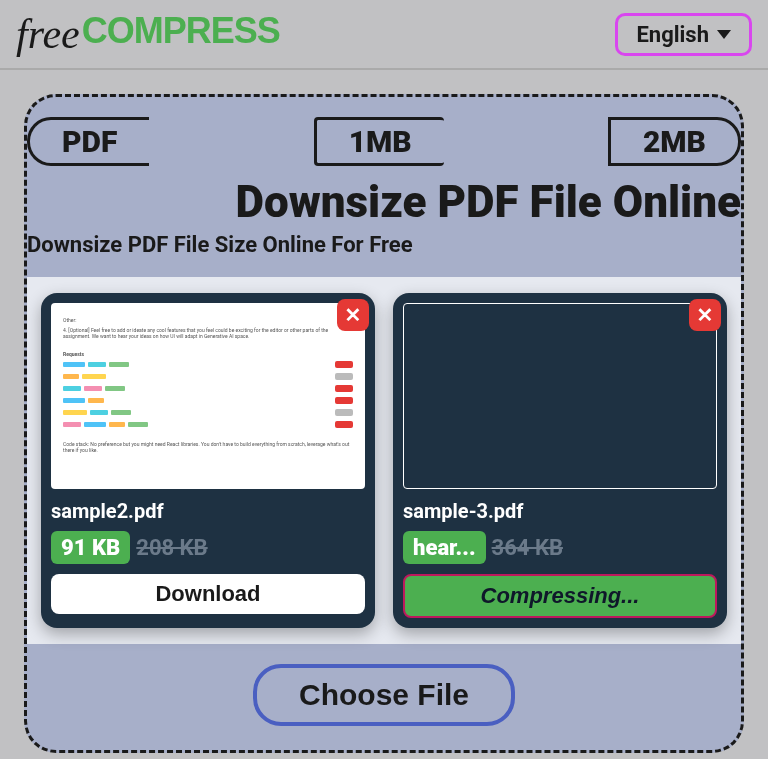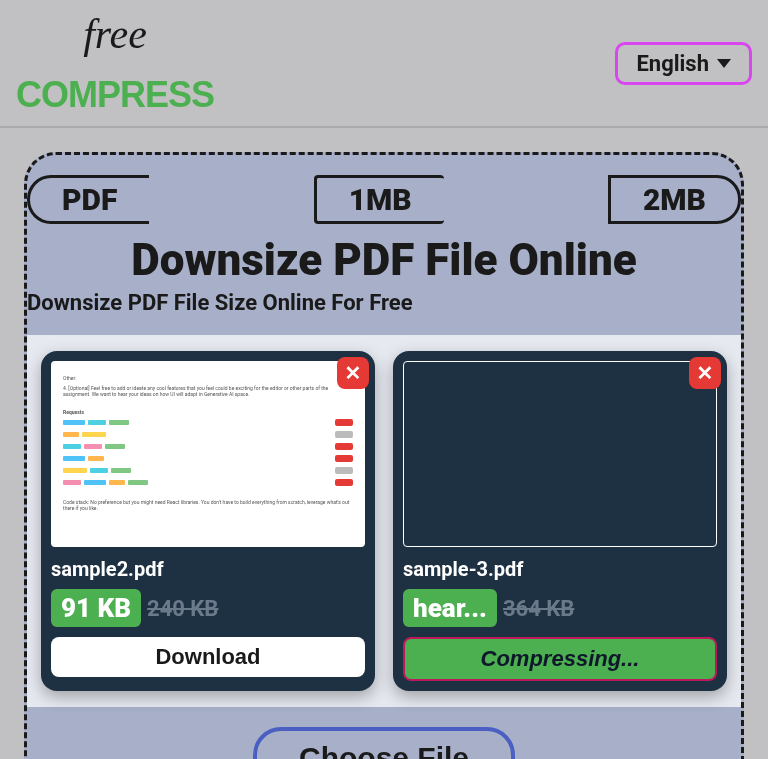--- a/index.html
+++ b/index.html
@@ -17,23 +17,22 @@
     .header {
       display: flex;
       justify-content: space-between;
       align-items: center;
       padding: 10px 16px;
       background: #c1c1c3;
       border-bottom: 2px solid #aaa;
     }
     .logo {
       display: flex;
-      align-items: center;
-      gap: 16px;
-      flex-direction: column;
+      align-items: flex-start;
+      gap: 2px;
     }
     .logo-free {
       font-family: 'Brush Script MT', cursive;
       font-size: 42px;
       font-style: italic;
       color: #1a1a1a;
       font-weight: 500;
     }
     .logo-compress {
       font-family: Arial, sans-serif;
@@ -90,21 +89,21 @@
       border-radius: 24px 0 0 24px;
       border-right: none;
     }
     .tab:nth-child(2) {
       border-right: none;
     }
     .tab:last-child {
       border-radius: 0 24px 24px 0;
     }
     .title {
-      text-align: center;
+      text-align: right;
       font-size: 44px;
       font-weight: 900;
       color: #1a1a1a;
       margin-bottom: 4px;
     }
     .subtitle {
       text-align: left;
       font-size: 22px;
       font-weight: 700;
       color: #1a1a1a;
@@ -207,21 +206,21 @@
       display: flex;
       align-items: center;
       gap: 6px;
       margin-bottom: 10px;
     }
     .size-new {
       background: #4CAF50;
       color: #fff;
       padding: 4px 10px;
       border-radius: 6px;
-      font-size: 26px;
+      font-size: 22px;
       font-weight: 900;
     }
     .size-old {
       color: #6b7a8a;
       font-size: 22px;
       font-weight: 700;
       text-decoration: line-through;
     }
     .action-btn {
       width: 100%;
@@ -339,21 +338,21 @@
               <div class="chip chip-green"></div>
             </div>
           <div class="pill-red"></div>
         </div>
         <div style="height:8px"></div>
         <div class="preview-text">Code stack: No preference but you might need React libraries. You don't have to build everything from scratch, leverage what's out there if you like.</div>
       </div>
       <div class="filename">sample2.pdf</div>
       <div class="size-row">
         <span class="size-new">91 KB</span>
-        <span class="size-old">240 KB</span>
+        <span class="size-old">208 KB</span>
       </div>
       <button class="action-btn action-download">Download</button>
     </div>
 
     <div class="file-card">
       <div class="close-btn">
         <span class="close-x">✕</span>
       </div>
       <div class="preview preview-empty"></div>
       <div class="filename">sample-3.pdf</div>

